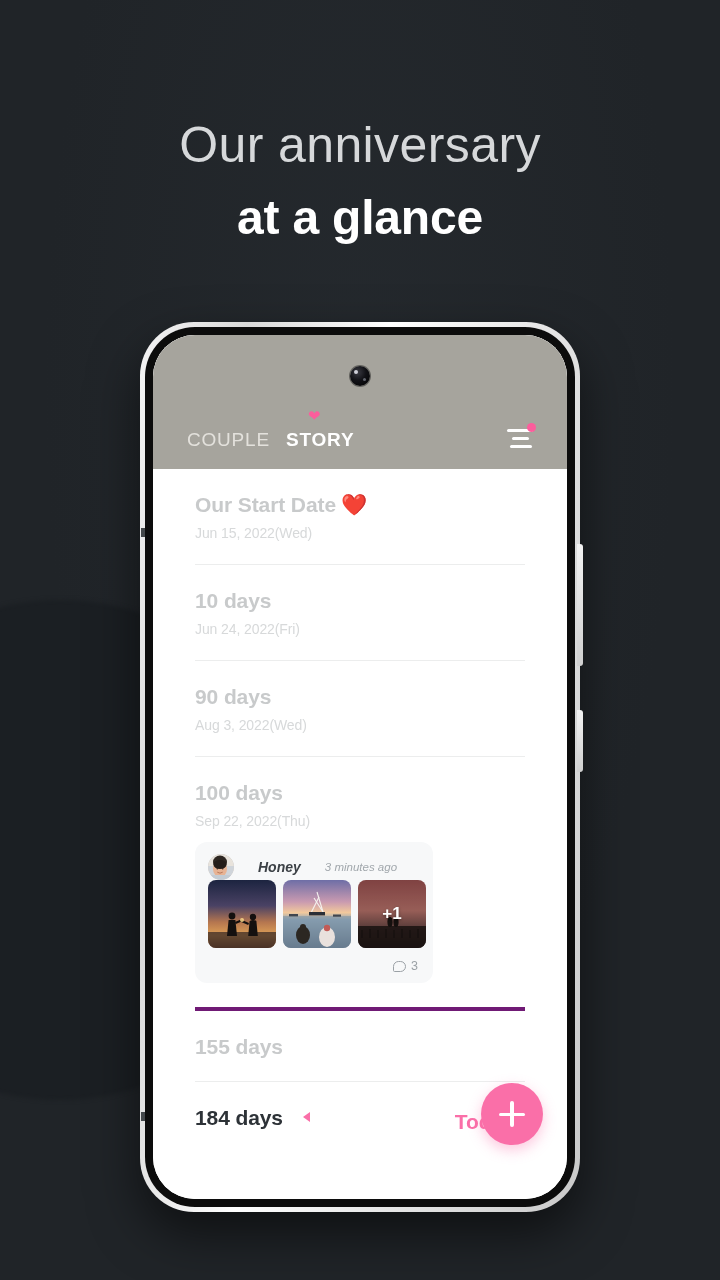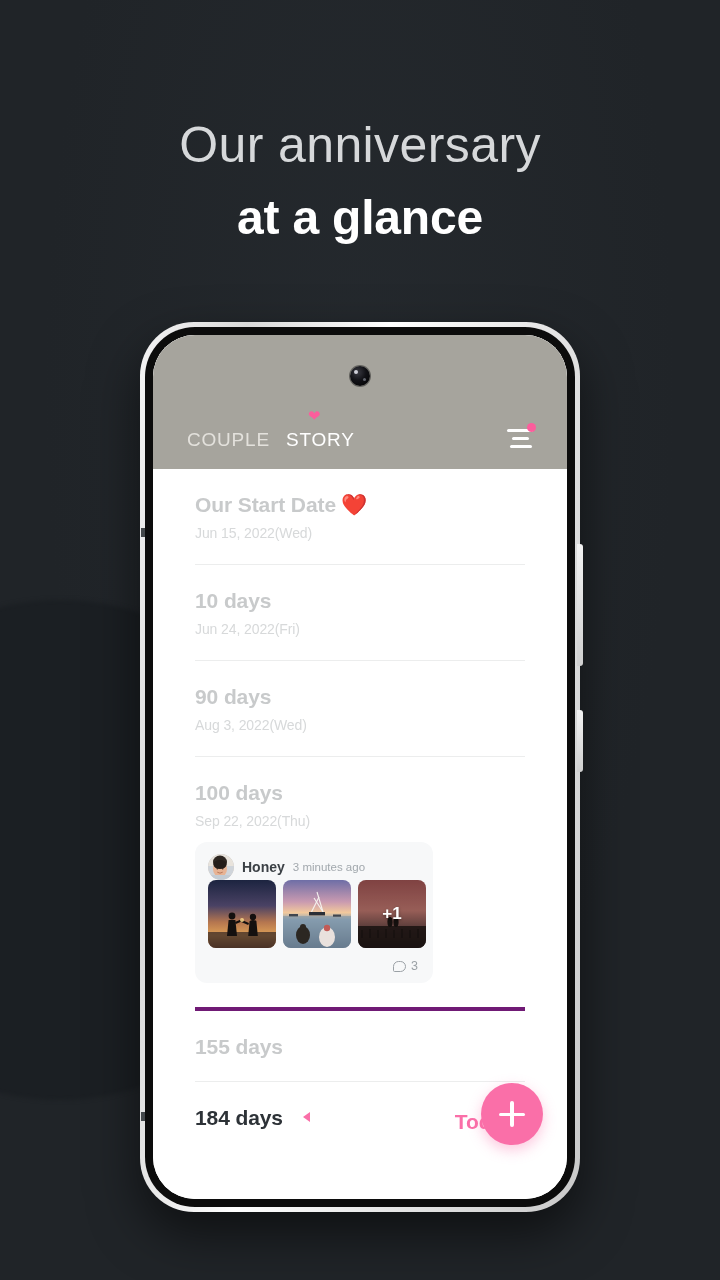--- a/index.html
+++ b/index.html
@@ -162,21 +162,21 @@
     margin-top: 48px;
   }
   .tab-couple {
     left: 34px;
     color: #e3e1dc;
     font-weight: 400;
   }
   .tab-story {
     left: 133px;
     color: #ffffff;
-    font-weight: 400;
+    font-weight: 700;
   }
   .tab-heart {
     position: absolute;
     left: 155px;
     bottom: 30px;
     font-size: 15px;
     color: #fc5d9c;
     line-height: 15px;
   }
 
@@ -274,21 +274,22 @@
   .post-card {
     margin: 10px 0 4px 0;
     width: 238px;
     background: #f7f8f9;
     border-radius: 12px;
     padding: 12px 13px 10px 13px;
   }
   .post-head {
     display: flex;
     align-items: center;
-    gap: 8px;
+    gap: 24px;
+    font-style: italic;
   }
   .avatar {
     width: 26px;
     height: 26px;
     border-radius: 50%;
     flex: 0 0 auto;
     overflow: hidden;
     background: #d7cfc7;
     position: relative;
   }

